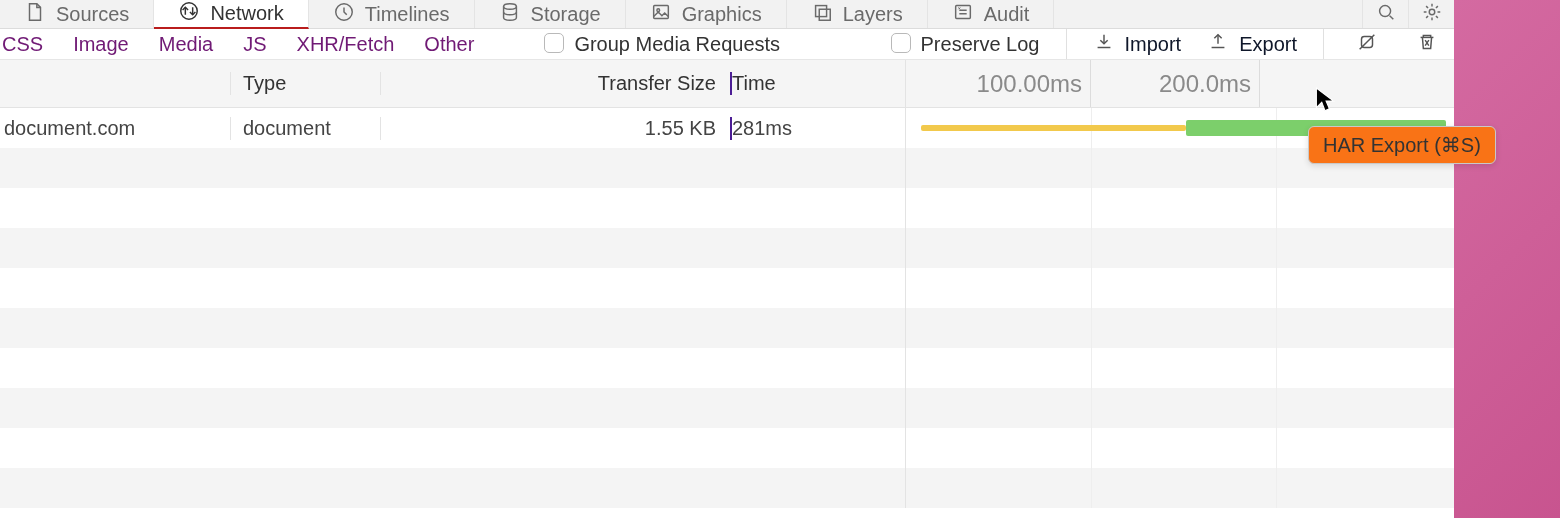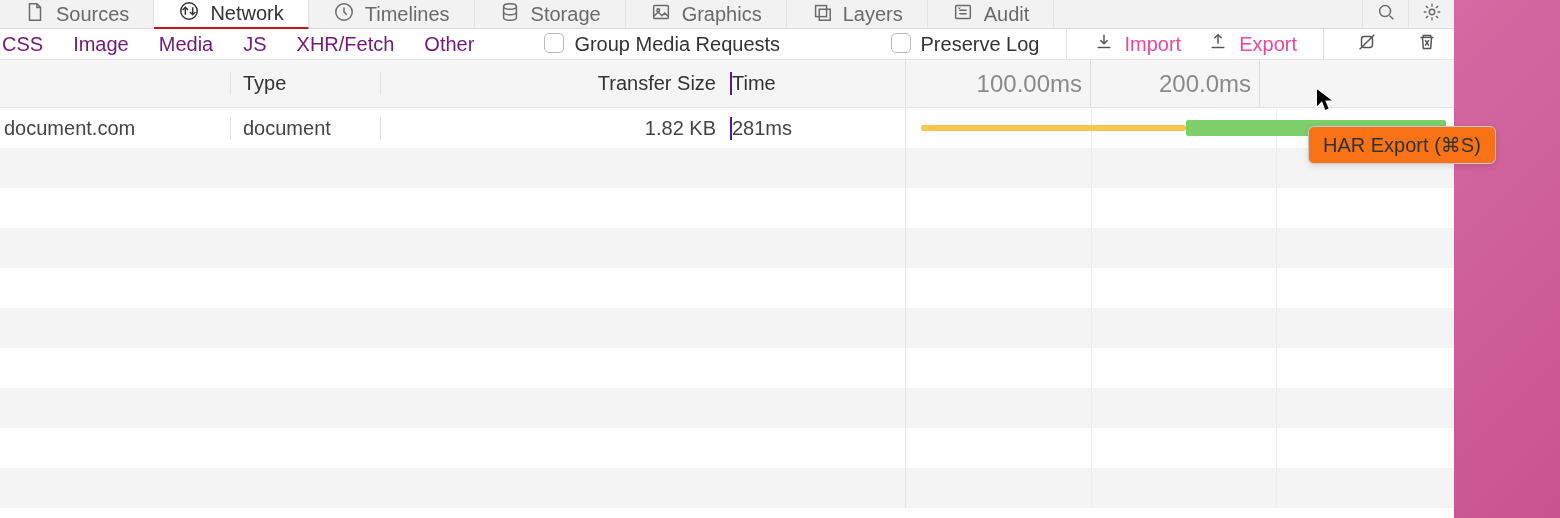--- a/index.html
+++ b/index.html
@@ -17,21 +17,21 @@
   .tab-icon-btn { width: 46px; display:flex; align-items:center; justify-content:center; border-left:1px solid #e4e4e4; cursor:pointer; }
   .tab-icon-btn svg { width:22px; height:22px; stroke:#6a6a6a; fill:none; stroke-width:1.6; }
 
   
   .filterbar { display:flex; align-items:center; height:56px; padding:0 0 0 0; border-bottom:1px solid #e6e6e6; gap:26px; }
   .filter { color:#701a75; cursor:pointer; padding:0 2px; }
   .filterbar .spacer { flex:1; }
   .chk { display:flex; align-items:flex-start; gap:10px; color:#333; cursor:pointer; }
   .chk .box { width:20px; height:20px; border:1.5px solid #b9b9b9; border-radius:5px; background:#fff; }
   .divider { width:1px; height:30px; background:#e0e0e0; }
-  .action { display:flex; align-items:center; gap:10px; color:#ec4899; cursor:pointer; }
+  .action { display:flex; align-items:center; gap:10px; color:#0f172a; cursor:pointer; }
   .action svg, .iconbtn svg { width:22px; height:22px; stroke:#555; fill:none; stroke-width:1.6; }
   .iconbtn { display:flex; align-items:center; justify-content:center; width:34px; cursor:pointer; }
 
   
   .table { flex:1; display:flex; flex-direction:column; position:relative; }
   .thead { display:flex; height:48px; align-items:center; background:#f5f5f5; border-bottom:1px solid #e3e3e3; color:#333; }
   .col-name { width:230px; padding-left:4px; }
   .col-type { width:150px; border-left:1px solid #e3e3e3; padding-left:12px; }
   .col-size { width:350px; border-left:1px solid #e3e3e3; text-align:right; padding-right:14px; }
   .col-time { width:175px; border-left:2px solid #4c1d95; text-align:left; padding-right:14px; }
@@ -193,21 +193,21 @@
           </div>
         <div class="tick tick2">
             <span>200.0ms</span>
           </div>
       </div>
     </div>
     <div class="tbody">
       <div class="row">
         <div class="col-name">document.com</div>
         <div class="col-type">document</div>
-        <div class="col-size">1.82 KB</div>
+        <div class="col-size">1.55 KB</div>
         <div class="col-time">281ms</div>
         <div class="col-wf">
           <div class="gridline" style="left:185px"></div>
           <div class="gridline" style="left:370px"></div>
           <div class="bar wait" style="left:15px; width:265px; height:6px; top:17px"></div>
           <div class="bar recv" style="left:280px; width:260px"></div>
         </div>
       </div>
       <div class="row">
           <div class="col-name"></div>

